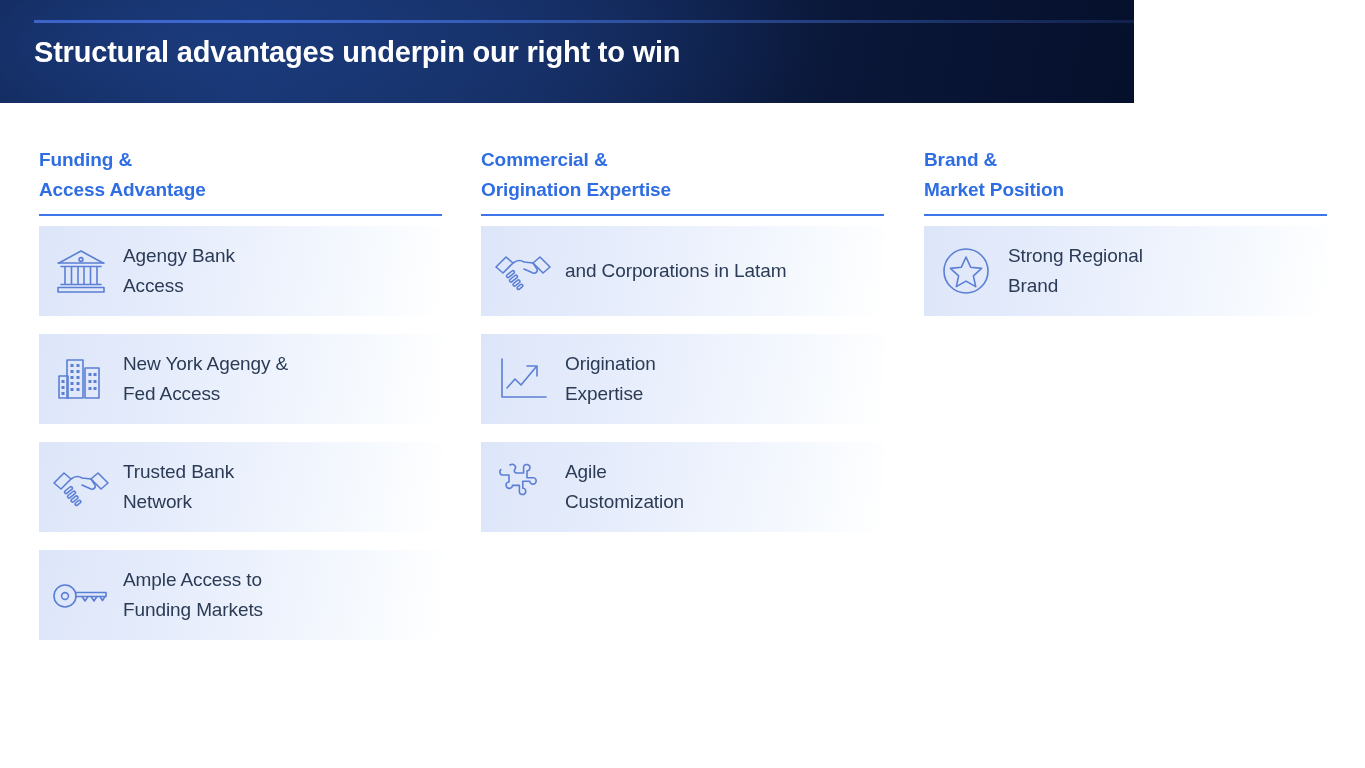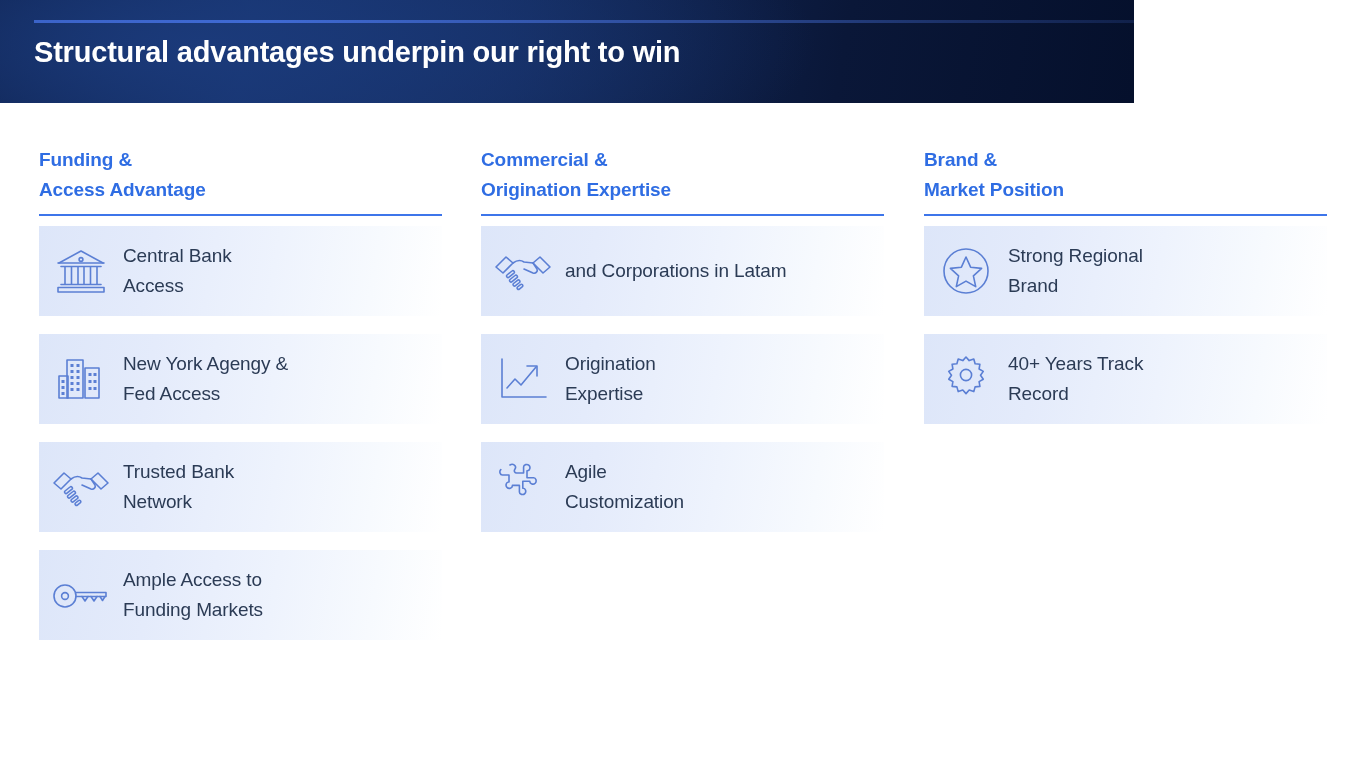--- a/index.html
+++ b/index.html
@@ -101,21 +101,21 @@
             <line class="ico" x1="17.5" y1="21" x2="17.5" y2="38"></line>
             <line class="ico" x1="24" y1="21" x2="24" y2="38"></line>
             <line class="ico" x1="30" y1="21" x2="30" y2="38"></line>
             <line class="ico" x1="36.5" y1="21" x2="36.5" y2="38"></line>
             <line class="ico" x1="43" y1="21" x2="43" y2="38"></line>
             <line class="ico" x1="7" y1="38.5" x2="47" y2="38.5"></line>
             <rect class="ico" x="4" y="41.5" width="46" height="4.5"></rect>
           </svg>
         </div>
         <div class="card-label">
-          <span class="ln">Central Bank</span>
+          <span class="ln">Agengy Bank</span>
           <span class="ln">Access</span>
         </div>
       </div>
 
       <div class="card">
         <div class="card-icon">
           <svg width="54" height="50" viewBox="0 0 54 50">
             <rect class="ico" x="13" y="6" width="16" height="38"></rect>
             <rect class="ico" x="31" y="14" width="14" height="30"></rect>
             <rect class="ico" x="5" y="22" width="9" height="22"></rect>
@@ -265,31 +265,17 @@
             <circle class="ico" cx="26" cy="26" r="22"></circle>
             <polygon class="ico" points="26,12 30.6,22.2 41.6,23.4 33.4,30.8 35.7,41.6 26,36.1 16.3,41.6 18.6,30.8 10.4,23.4 21.4,22.2"></polygon>
           </svg>
         </div>
         <div class="card-label">
           <span class="ln">Strong Regional</span>
           <span class="ln">Brand</span>
         </div>
       </div>
 
-      <div class="card">
-        <div class="card-icon">
-          <svg width="52" height="52" viewBox="0 0 52 52">
-            <path class="ico" d="M26 4
-              l3.2 3.6 l4.6 -1.6 l1.3 4.7 l4.8 0.5 l-0.8 4.8 l4.2 2.4 l-2.8 3.9 l2.8 3.9 l-4.2 2.4 l0.8 4.8 l-4.8 0.5 l-1.3 4.7 l-4.6 -1.6 l-3.2 3.6
-              l-3.2 -3.6 l-4.6 1.6 l-1.3 -4.7 l-4.8 -0.5 l0.8 -4.8 l-4.2 -2.4 l2.8 -3.9 l-2.8 -3.9 l4.2 -2.4 l-0.8 -4.8 l4.8 -0.5 l1.3 -4.7 l4.6 1.6 Z"></path>
-            <circle class="ico" cx="26" cy="22" r="5.6"></circle>
-          </svg>
-        </div>
-        <div class="card-label">
-          <span class="ln">40+ Years Track</span>
-          <span class="ln">Record</span>
-        </div>
-      </div>
 
     </div>
   </div>
 
 </div>
 
 </body></html>

